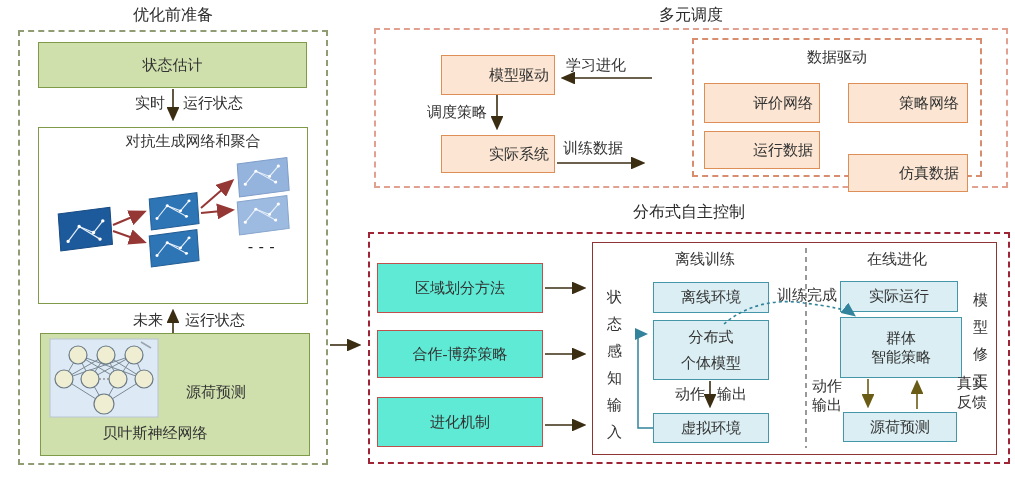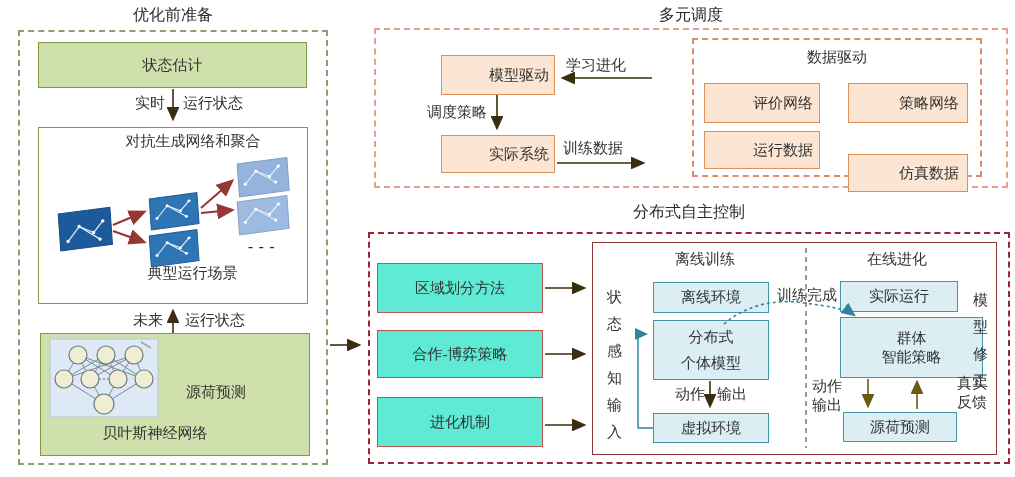--- a/index.html
+++ b/index.html
@@ -37,21 +37,20 @@
   <div class="box green-box" style="left:38px;top:42px;width:269px;height:46px;">
     <span>状态估计</span>
   </div>
 
   <div class="lbl" style="left:135px;top:94px;">实时</div>
   <div class="lbl" style="left:183px;top:94px;">运行状态</div>
 
   <div class="box white-box" style="left:38px;top:127px;width:270px;height:177px;"></div>
   <div class="lbl" style="left:108px;top:132px;width:170px;text-align:center;">对抗生成网络和聚合</div>
   <div class="ellipsis" style="left:248px;top:238px;">- - -</div>
-  <div class="lbl" style="left:120px;top:264px;width:145px;text-align:center;">典型运行场景</div>
 
   <div class="lbl" style="left:133px;top:311px;">未来</div>
   <div class="lbl" style="left:185px;top:311px;">运行状态</div>
 
   <div class="box green-box" style="left:40px;top:333px;width:270px;height:123px;"></div>
   <div class="lbl" style="left:186px;top:383px;">源荷预测</div>
   <div class="lbl" style="left:60px;top:424px;width:190px;text-align:center;">贝叶斯神经网络</div>
 
   <div class="sec-title" style="left:374px;top:5px;width:634px;">多元调度</div>
   <div class="dash-frame dispatch-frame" style="left:374px;top:28px;width:634px;height:160px;"></div>
@@ -111,21 +110,21 @@
   <div class="box blue-box" style="left:653px;top:413px;width:116px;height:30px;">
     <span>虚拟环境</span>
   </div>
 
   <div class="lbl" style="left:777px;top:286px;">训练完成</div>
 
   <div class="lbl" style="left:837px;top:250px;width:120px;text-align:center;">在线进化</div>
   <div class="box blue-box" style="left:840px;top:281px;width:118px;height:31px;">
     <span>实际运行</span>
   </div>
-  <div class="box blue-box" style="left:840px;top:317px;width:143px;height:61px;">
+  <div class="box blue-box" style="left:840px;top:317px;width:122px;height:61px;">
     <span>群体</span>
     <span>智能策略</span>
   </div>
   <div class="two-line" style="left:809px;top:377px;width:36px;">
     <div>动作</div>
     <div>输出</div>
   </div>
   <div class="box blue-box" style="left:843px;top:412px;width:114px;height:30px;">
     <span>源荷预测</span>
   </div>

